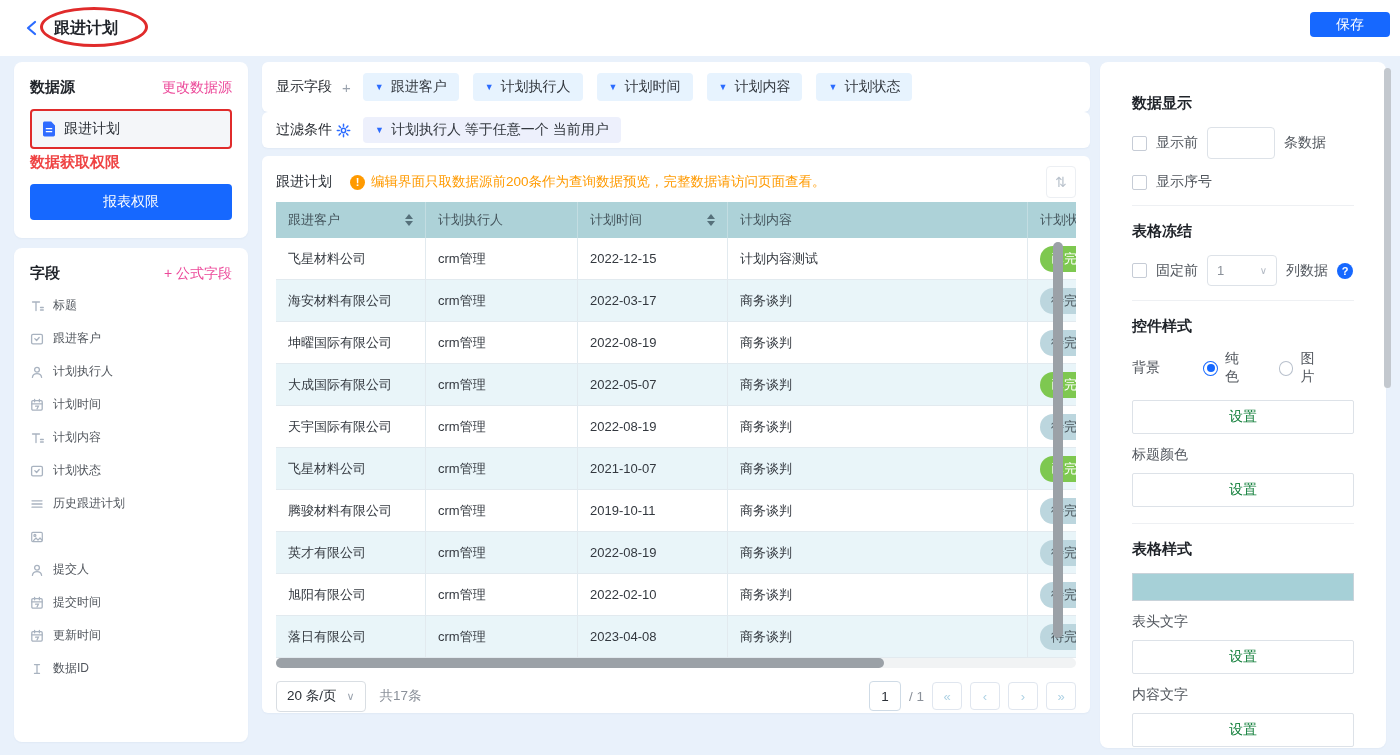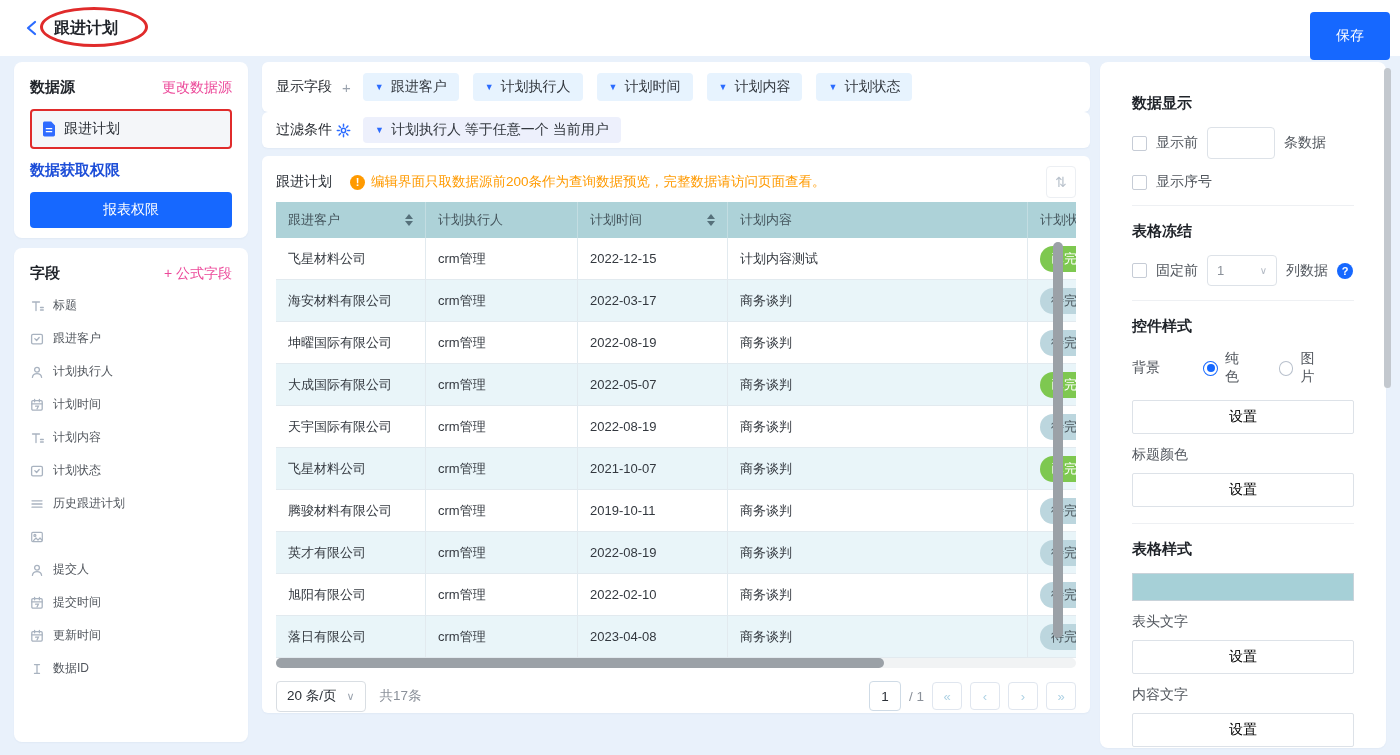--- a/index.html
+++ b/index.html
@@ -10,31 +10,31 @@
     font-family:"Liberation Sans","DejaVu Sans",sans-serif;
     color:#333; font-size:14px;
   }
   .card { position:absolute; background:#fff; border-radius:8px; box-shadow:0 1px 2px rgba(30,60,90,.04); }
 
   
   #topbar { position:absolute; left:0; top:0; width:1400px; height:56px; background:#fff; display:flex; align-items:center; padding:0 24px; }
   .back-btn { display:flex; align-items:center; cursor:pointer; margin-right:14px; }
   .page-title { font-size:16px; font-weight:700; color:#1f2329; }
   .annot-ellipse { position:absolute; left:40px; top:7px; width:108px; height:40px; border:3px solid #e02b2b; border-radius:50%; pointer-events:none; }
-  .save-btn { position:absolute; right:10px; top:12px; width:80px; height:48px; background:#1668ff; color:#fff; border:none; border-radius:4px; font-size:14px; cursor:pointer; font-family:inherit; }
+  .save-btn { position:absolute; right:10px; top:12px; width:80px; height:25px; background:#1668ff; color:#fff; border:none; border-radius:4px; font-size:14px; cursor:pointer; font-family:inherit; }
 
   
   #card-datasource { left:14px; top:62px; width:234px; height:176px; padding:16px; }
   #card-fields     { left:14px; top:248px; width:234px; height:494px; padding:16px; }
   .panel-head { display:flex; align-items:center; justify-content:space-between; }
   .panel-title { font-size:15px; font-weight:700; color:#1f2329; }
   .blue-link { color:#ec4899; font-size:14px; cursor:pointer; text-decoration:none; }
   .ds-row { margin-top:12px; height:40px; background:#f4f6f9; border:2px solid #e02b2b; border-radius:4px; display:flex; align-items:center; padding:0 10px; gap:8px; cursor:pointer; }
   .ds-row span { color:#2a2f36; font-size:14px; }
-  .perm-title { margin-top:12px; font-size:15px; font-weight:700; color:#1d4ed8; }
+  .perm-title { margin-top:4px; font-size:15px; font-weight:700; color:#ef4444; }
   .perm-btn { margin-top:12px; width:100%; height:36px; background:#1668ff; color:#fff; border:none; border-radius:4px; font-size:14px; cursor:pointer; font-family:inherit; }
   #fields-list { margin-top:6px; }
   .field-item { display:flex; align-items:center; gap:9px; height:33px; color:#51565d; font-size:12px; cursor:pointer; }
   .field-item .fi-icon { width:14px; height:14px; display:inline-flex; flex:0 0 14px; }
 
   
   #card-display { left:262px; top:62px; width:828px; height:50px; display:flex; align-items:center; padding:0 14px; gap:10px; border-radius:6px; }
   .row-label { color:#1f2329; font-size:14px; white-space:nowrap; }
   .plus-sign { color:#9aa2ad; font-size:15px; margin-right:2px; }
   .chip { display:inline-flex; align-items:center; gap:7px; height:28px; padding:0 12px; background:#e7f3fe; border-radius:4px; color:#33383f; cursor:pointer; white-space:nowrap; }
@@ -89,21 +89,21 @@
   .mini-select .chev { color:#b3bac4; font-size:10px; }
   .help-ic { width:16px; height:16px; border-radius:50%; background:#1668ff; color:#fff; font-size:11px; font-weight:700; display:inline-flex; align-items:center; justify-content:center; cursor:pointer; }
   .divider { border:none; border-top:1px solid #eef0f3; margin:4px 0 16px; }
   .radio-row { display:flex; align-items:center; margin-bottom:14px; font-size:14px; color:#51565d; }
   .radio-row .lbl { width:72px; }
   .radio { width:15px; height:15px; border-radius:50%; margin-right:7px; position:relative; cursor:pointer; }
   .radio.on { border:1.5px solid #1668ff; }
   .radio.on::after { content:""; position:absolute; left:50%; top:50%; width:8px; height:8px; margin:-4px 0 0 -4px; border-radius:50%; background:#1668ff; }
   .radio.off { border:1.5px solid #b8c0cc; }
   .radio-opt { display:flex; align-items:center; margin-right:26px; cursor:pointer; }
-  .set-btn { width:100%; height:34px; border:1px solid #dde2e8; border-radius:2px; background:#fff; color:#000000; font-size:14px; cursor:pointer; margin-bottom:12px; font-family:inherit; }
+  .set-btn { width:100%; height:34px; border:1px solid #dde2e8; border-radius:2px; background:#fff; color:#15803d; font-size:14px; cursor:pointer; margin-bottom:12px; font-family:inherit; }
   .sub-label { font-size:14px; color:#51565d; margin-bottom:9px; }
   .swatch { width:100%; height:28px; border:1px solid #c9d3da; background:#a6d0d7; margin-bottom:12px; cursor:pointer; }
   #page-vscroll { position:absolute; left:1384px; top:68px; width:7px; height:320px; background:#c3c8ce; border-radius:4px; cursor:grab; }
 </style>
 </head>
 <body>
 
 <div id="topbar">
   <span class="back-btn">
     <svg width="16" height="20" viewBox="0 0 16 20">

